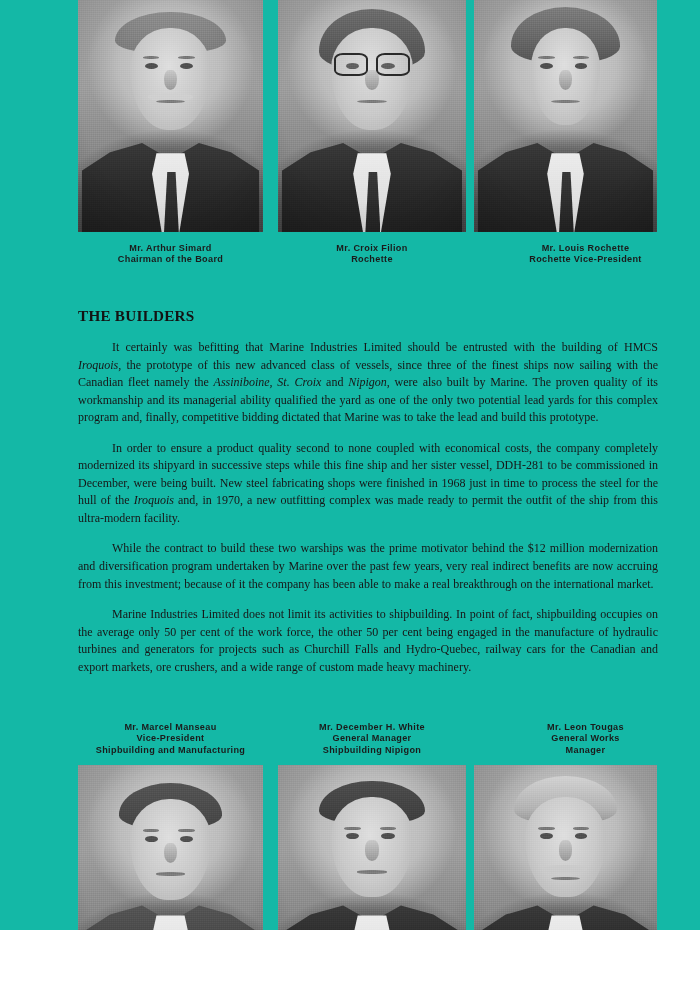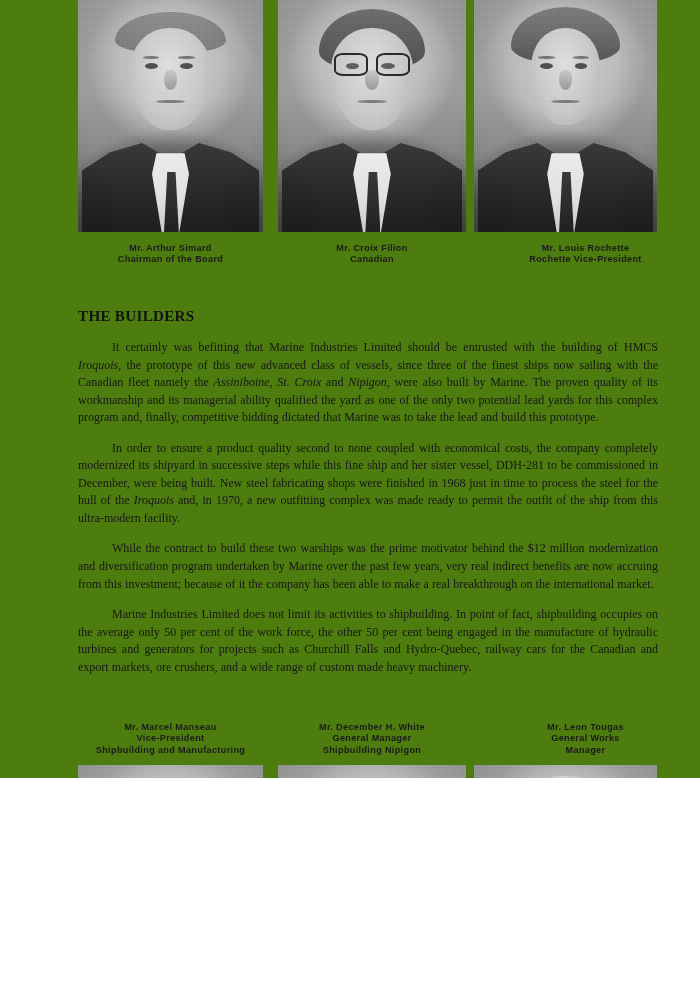--- a/index.html
+++ b/index.html
@@ -4,22 +4,22 @@
 <title>The Builders</title>
 <style>
   html, body {
     margin: 0;
     padding: 0;
     background: #ffffff;
   }
   .page {
     position: relative;
     width: 700px;
-    height: 778px;
-    background: #4d7c0f;
+    height: 930px;
+    background: #14b8a6;
     overflow: hidden;
     font-family: "Liberation Serif", "DejaVu Serif", serif;
     color: #1a1a1a;
   }
 
   
   .photo-row {
     position: absolute;
     left: 0;
     width: 700px;
@@ -296,21 +296,21 @@
     </div>
   </div>
 
   <div class="caption-row top">
     <div class="caption slot1">
       <div>Mr. Arthur Simard</div>
       <div>Chairman of the Board</div>
     </div>
     <div class="caption slot2">
       <div>Mr. Croix Filion</div>
-      <div>Canadian</div>
+      <div>Rochette</div>
     </div>
     <div class="caption slot3">
       <div>Mr. Louis Rochette</div>
       <div>Rochette Vice-President</div>
     </div>
   </div>
 
   <div class="article">
     <h1 class="section-title">THE BUILDERS</h1>
     <p class="body-par"><span>It certainly was befitting that Marine Industries Limited should be entrusted with the building of HMCS </span><em>Iroquois</em><span>, the prototype of this new advanced class of vessels, since three of the finest ships now sailing with the Canadian fleet namely the </span><em>Assiniboine, St. Croix</em><span> and </span><em>Nipigon</em><span>, were also built by Marine. The proven quality of its workmanship and its managerial ability qualified the yard as one of the only two potential lead yards for this complex program and, finally, competitive bidding dictated that Marine was to take the lead and build this prototype.</span></p>

